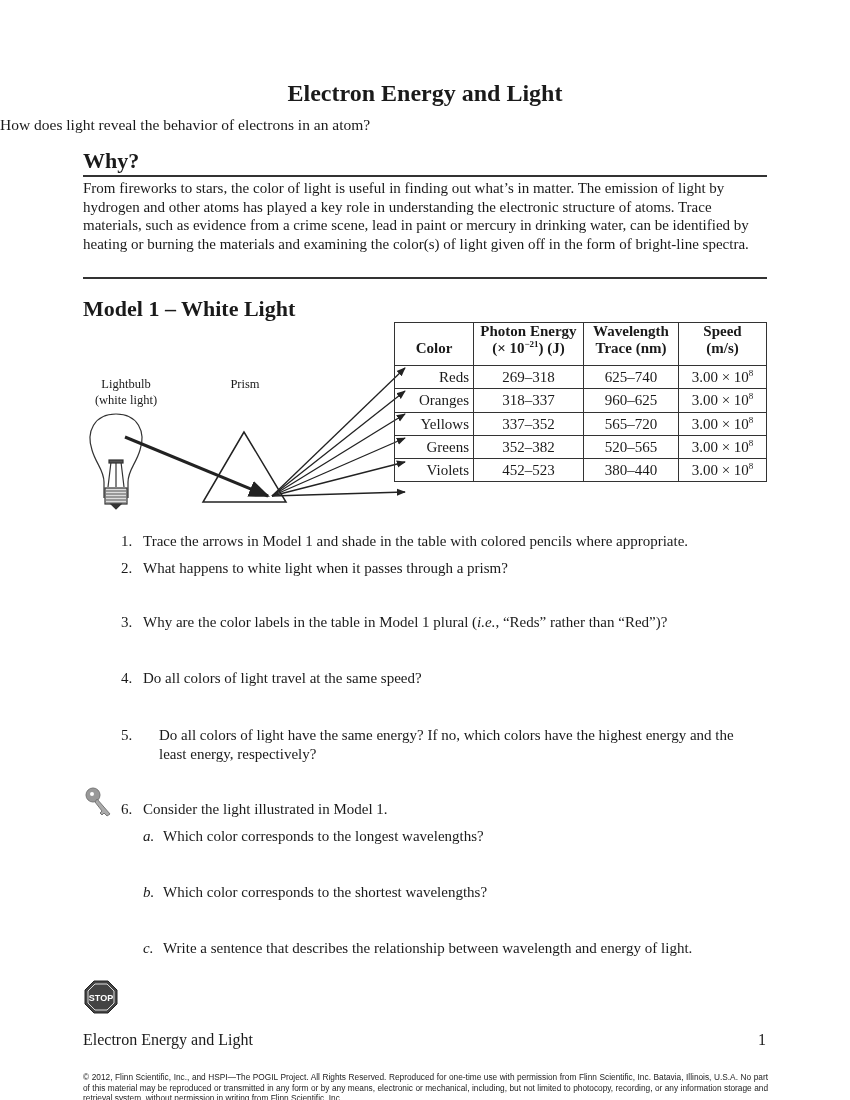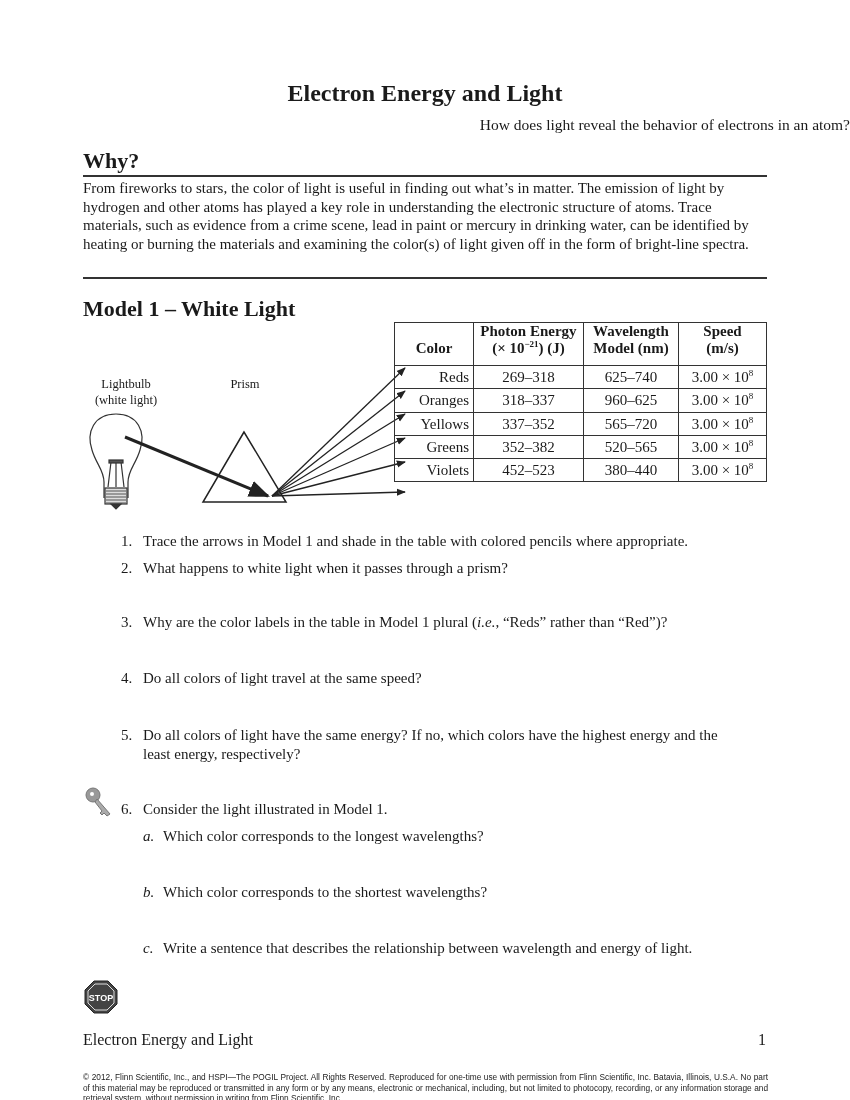--- a/index.html
+++ b/index.html
@@ -1,21 +1,21 @@
 <!DOCTYPE html>
 <html><head>
 <meta charset="utf-8">
 <style>
   * { box-sizing: border-box; margin: 0; padding: 0; }
   html, body { width: 850px; height: 1100px; background: #fff; }
   body { position: relative; font-family: "Liberation Serif", "DejaVu Serif", serif; color: #1a1a1a; overflow: hidden; }
   .abs { position: absolute; }
 
   .title { left: 0; width: 850px; top: 80px; text-align: center; font-size: 24px; font-weight: bold; }
-  .subtitle { left: 0; width: 850px; top: 116px; text-align: right; font-size: 15.5px; font-family: Liberation Serif, serif; }
+  .subtitle { left: 0; width: 850px; top: 116px; text-align: left; font-size: 15.5px; font-family: Liberation Serif, serif; }
 
   .why-head { left: 83px; top: 148px; font-size: 22px; font-weight: bold; }
   .rule { left: 83px; width: 684px; height: 0; border-top: 2px solid #333; }
   .why-text { left: 83px; top: 179px; width: 690px; font-size: 15px; line-height: 18.6px; }
 
   .model-head { left: 83px; top: 296px; font-size: 22px; font-weight: bold; }
 
   .lbl-small { font-size: 12.5px; text-align: center; line-height: 16px; }
 
   table.model { position: absolute; left: 394px; top: 322px; border-collapse: collapse; font-size: 15px; }
@@ -89,21 +89,21 @@
 <table class="model">
   <thead>
     <tr>
       <th class="c1">Color</th>
       <th class="c2">
         <div>Photon Energy</div>
         <div><span>(× 10</span><sup>−21</sup><span>) (J)</span></div>
       </th>
       <th class="c3">
         <div>Wavelength</div>
-        <div>Model (nm)</div>
+        <div>Trace (nm)</div>
       </th>
       <th class="c4">
         <div>Speed</div>
         <div>(m/s)</div>
       </th>
     </tr>
   </thead>
   <tbody>
     <tr>
       <td class="color">Reds</td>
@@ -149,21 +149,21 @@
 <div class="abs q" style="left:121px; top:613px; width:650px;">
   <span class="qn">3.</span>
   <span class="qt" style="white-space:nowrap;"><span>Why are the color labels in the table in Model 1 plural (</span><i>i.e.</i><span>, “Reds” rather than “Red”)?</span></span>
 </div>
 <div class="abs q" style="left:121px; top:669px; width:650px;">
   <span class="qn">4.</span>
   <span class="qt" style="white-space:nowrap;">Do all colors of light travel at the same speed?</span>
 </div>
 <div class="abs q" style="left:121px; top:726px; width:650px;">
   <span class="qn">5.</span>
-  <span class="qt" style="white-space:nowrap;">
+  <span class="qt" style="white-space:nowrap;margin-left:16px;">
     <div>Do all colors of light have the same energy? If no, which colors have the highest energy and the</div>
     <div>least energy, respectively?</div>
   </span>
 </div>
 
 <svg class="abs" style="left:84px; top:786px;" width="30" height="32">
   <circle cx="9" cy="9" r="7" fill="#999" stroke="#777" stroke-width="1"></circle>
   <circle cx="8" cy="8" r="2" fill="#fff"></circle>
   <path d="M13,13 L26,28 L23,30 L20,27 L18,29 L16,27 L18,25 L11,16 z" fill="#aaa" stroke="#777" stroke-width="1"></path>
 </svg>

